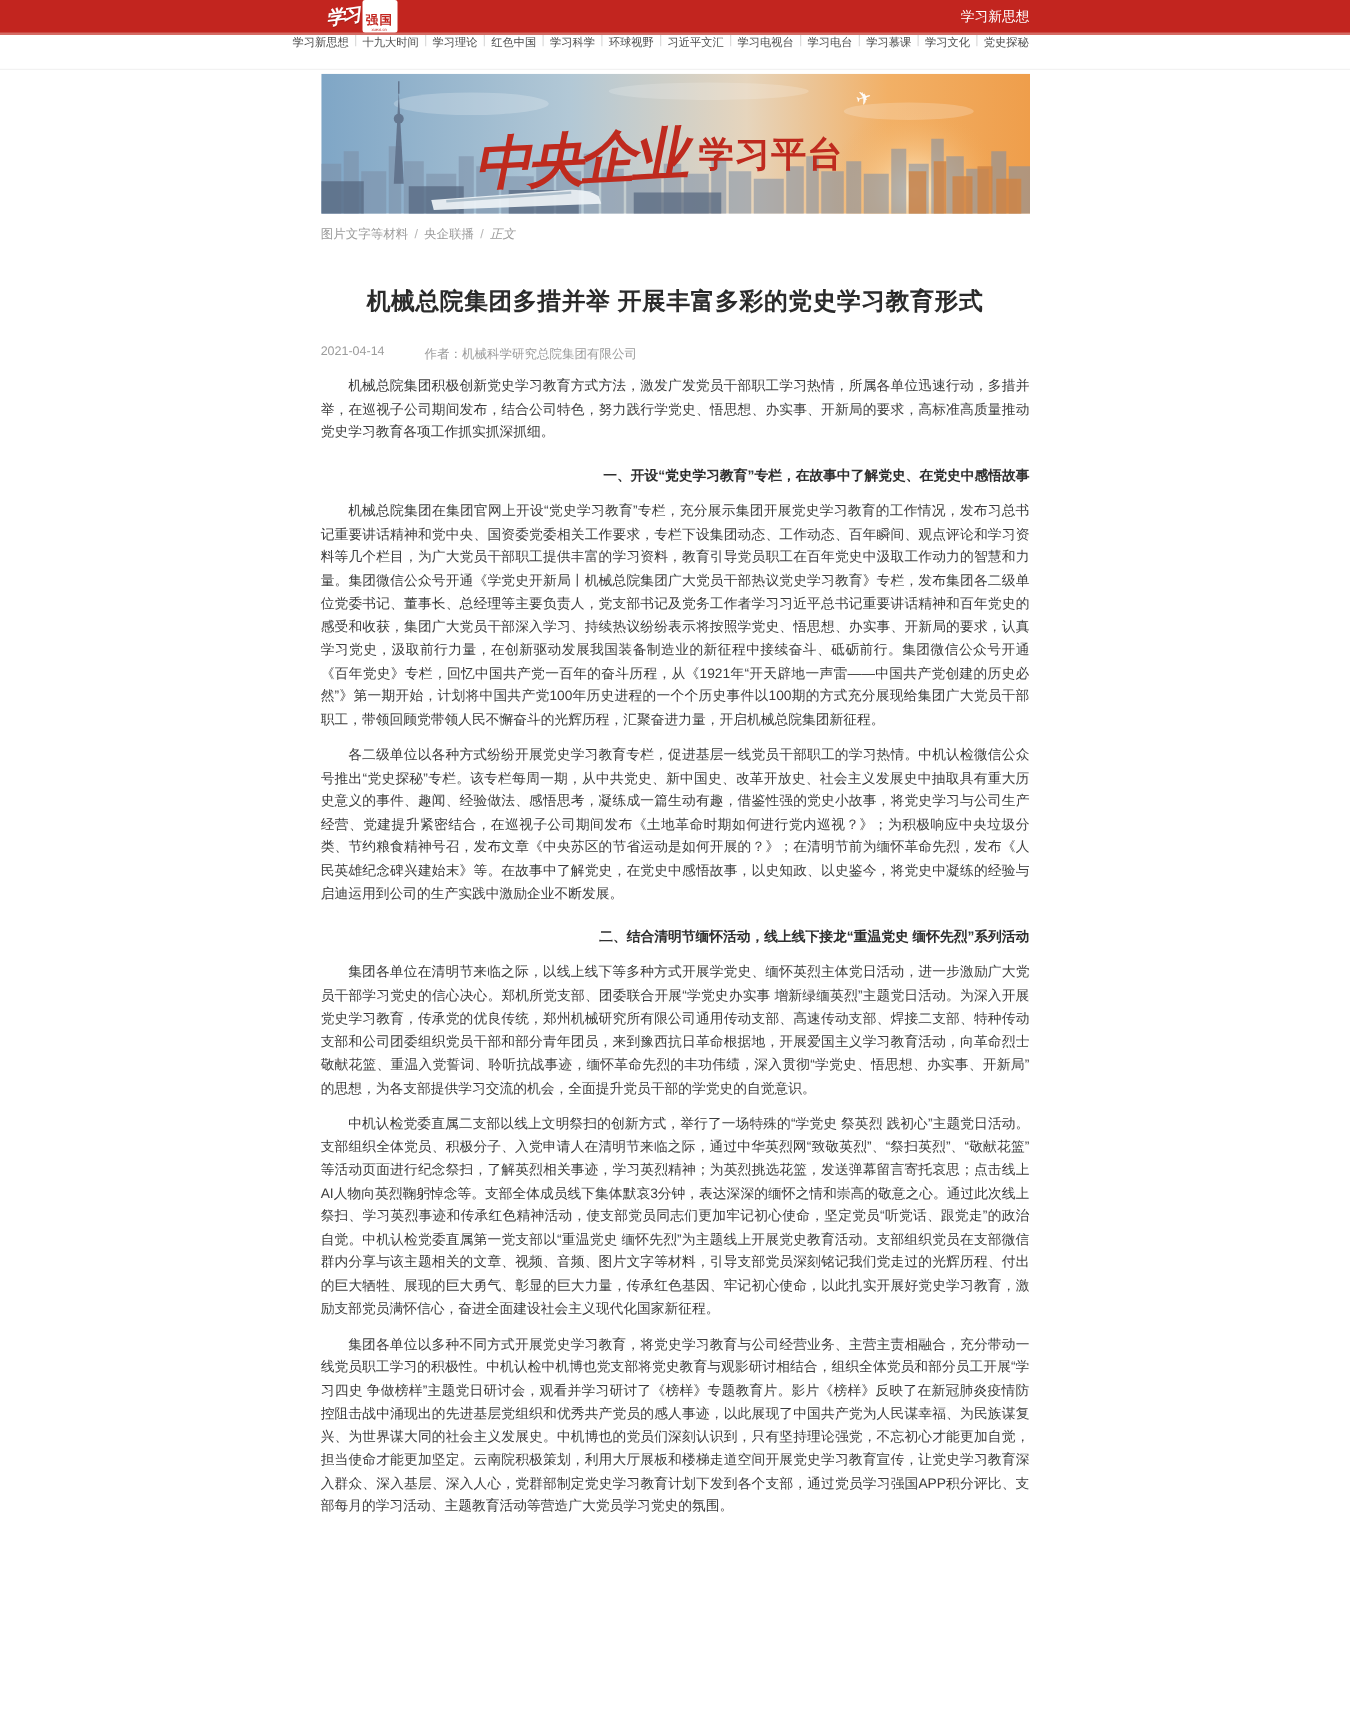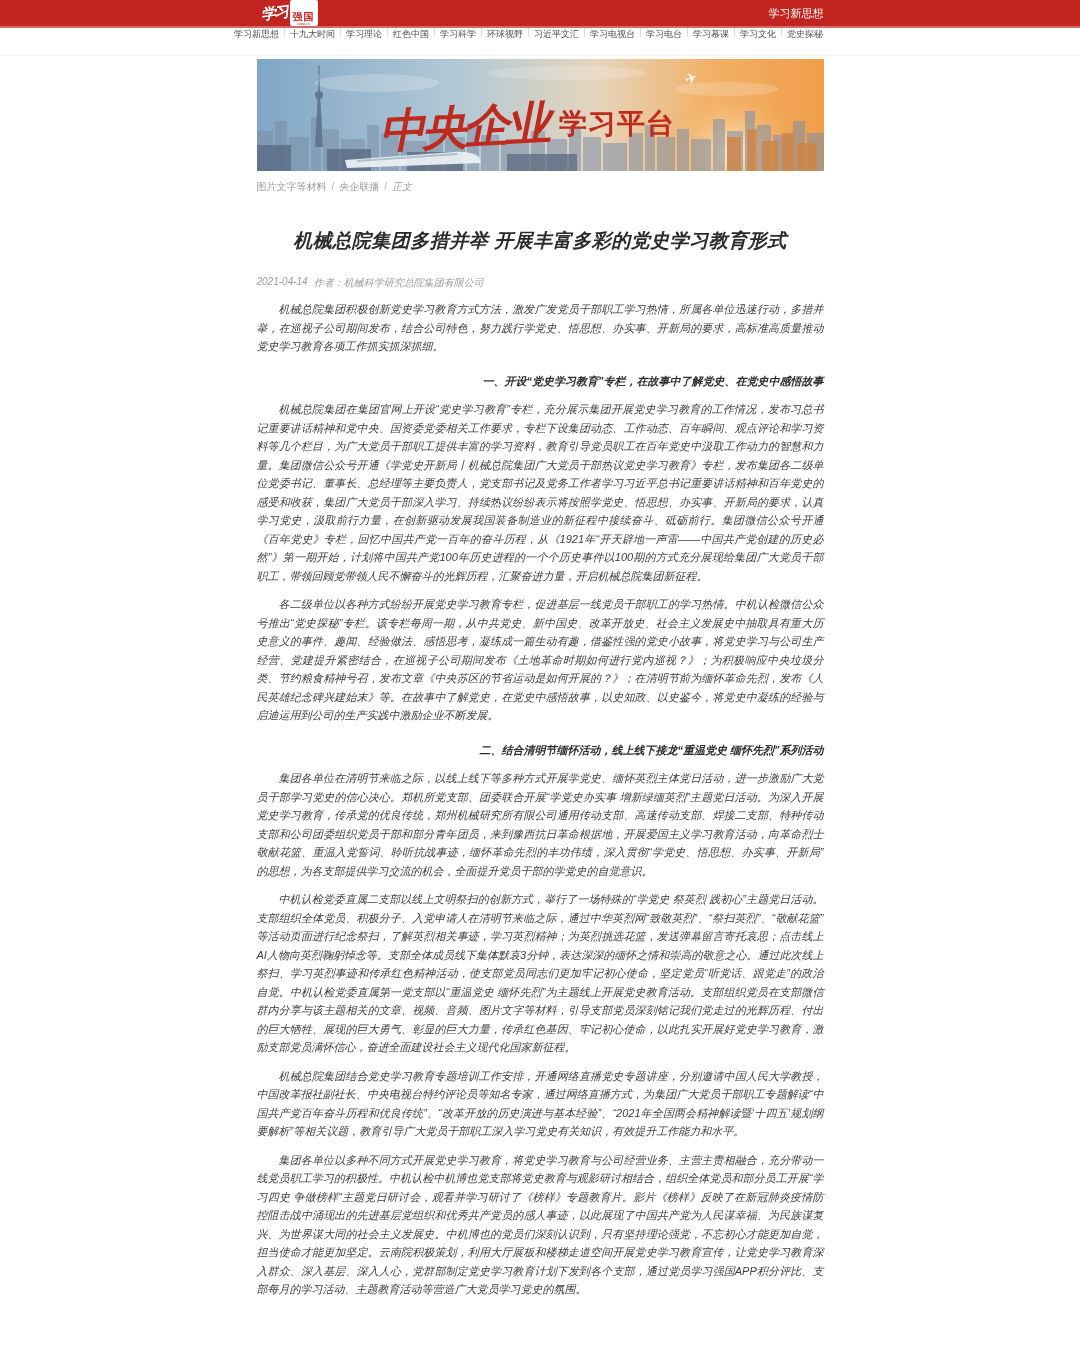--- a/index.html
+++ b/index.html
@@ -27,23 +27,23 @@
   .banner-wrap { width:567px; margin:3px auto 0; }
   .banner { display:block; width:567px; height:112px; }
 
   
   .breadcrumb { width:567px; margin:9px auto 0; font-size:10px; color:#9b9b9b; }
   .crumb { color:#9b9b9b; text-decoration:none; cursor:pointer; }
   .crumb-current { color:#9b9b9b;font-style:italic; }
   .crumb-sep { margin:0 5px; color:#b5b5b5; }
 
   
-  .article { width:567px; margin:0 auto;font-style:italic; }
+  .article { width:567px; margin:0 auto; }
   .article-title { margin-top:34px; text-align:center; font-size:19px; font-weight:bold; color:#2b2b2b; letter-spacing:.5px; }
-  .article-meta { margin-top:22px; font-size:10px; color:#9b9b9b; display:flex; gap:6px; }
+  .article-meta { margin-top:22px; font-size:10px; color:#9b9b9b; display:flex; gap:32px; }
   .article-body { margin-top:8px; }
   .article-body p.paragraph { font-size:11px; line-height:18.5px; color:#3c3c3c; text-indent:2em; text-align:justify; margin:10px 0; }
   .article-body h3.section-heading { font-size:11px; line-height:18.5px; color:#2e2e2e; font-weight:bold; text-indent:2em; margin:16px 0 10px;text-align:right; }
 </style>
 </head>
 <body>
 
 <div class="page">
 
   <div class="topbar">
@@ -184,18 +184,17 @@
       <span><span>作者：</span><span>机械科学研究总院集团有限公司</span></span>
     </div>
     <div class="article-body">
         <p class="paragraph">机械总院集团积极创新党史学习教育方式方法，激发广发党员干部职工学习热情，所属各单位迅速行动，多措并举，在巡视子公司期间发布，结合公司特色，努力践行学党史、悟思想、办实事、开新局的要求，高标准高质量推动党史学习教育各项工作抓实抓深抓细。</p>
         <h3 class="section-heading">一、开设“党史学习教育”专栏，在故事中了解党史、在党史中感悟故事</h3>
         <p class="paragraph">机械总院集团在集团官网上开设“党史学习教育”专栏，充分展示集团开展党史学习教育的工作情况，发布习总书记重要讲话精神和党中央、国资委党委相关工作要求，专栏下设集团动态、工作动态、百年瞬间、观点评论和学习资料等几个栏目，为广大党员干部职工提供丰富的学习资料，教育引导党员职工在百年党史中汲取工作动力的智慧和力量。集团微信公众号开通《学党史开新局丨机械总院集团广大党员干部热议党史学习教育》专栏，发布集团各二级单位党委书记、董事长、总经理等主要负责人，党支部书记及党务工作者学习习近平总书记重要讲话精神和百年党史的感受和收获，集团广大党员干部深入学习、持续热议纷纷表示将按照学党史、悟思想、办实事、开新局的要求，认真学习党史，汲取前行力量，在创新驱动发展我国装备制造业的新征程中接续奋斗、砥砺前行。集团微信公众号开通《百年党史》专栏，回忆中国共产党一百年的奋斗历程，从《1921年“开天辟地一声雷——中国共产党创建的历史必然”》第一期开始，计划将中国共产党100年历史进程的一个个历史事件以100期的方式充分展现给集团广大党员干部职工，带领回顾党带领人民不懈奋斗的光辉历程，汇聚奋进力量，开启机械总院集团新征程。</p>
         <p class="paragraph">各二级单位以各种方式纷纷开展党史学习教育专栏，促进基层一线党员干部职工的学习热情。中机认检微信公众号推出“党史探秘”专栏。该专栏每周一期，从中共党史、新中国史、改革开放史、社会主义发展史中抽取具有重大历史意义的事件、趣闻、经验做法、感悟思考，凝练成一篇生动有趣，借鉴性强的党史小故事，将党史学习与公司生产经营、党建提升紧密结合，在巡视子公司期间发布《土地革命时期如何进行党内巡视？》；为积极响应中央垃圾分类、节约粮食精神号召，发布文章《中央苏区的节省运动是如何开展的？》；在清明节前为缅怀革命先烈，发布《人民英雄纪念碑兴建始末》等。在故事中了解党史，在党史中感悟故事，以史知政、以史鉴今，将党史中凝练的经验与启迪运用到公司的生产实践中激励企业不断发展。</p>
         <h3 class="section-heading">二、结合清明节缅怀活动，线上线下接龙“重温党史 缅怀先烈”系列活动</h3>
         <p class="paragraph">集团各单位在清明节来临之际，以线上线下等多种方式开展学党史、缅怀英烈主体党日活动，进一步激励广大党员干部学习党史的信心决心。郑机所党支部、团委联合开展“学党史办实事 增新绿缅英烈”主题党日活动。为深入开展党史学习教育，传承党的优良传统，郑州机械研究所有限公司通用传动支部、高速传动支部、焊接二支部、特种传动支部和公司团委组织党员干部和部分青年团员，来到豫西抗日革命根据地，开展爱国主义学习教育活动，向革命烈士敬献花篮、重温入党誓词、聆听抗战事迹，缅怀革命先烈的丰功伟绩，深入贯彻“学党史、悟思想、办实事、开新局”的思想，为各支部提供学习交流的机会，全面提升党员干部的学党史的自觉意识。</p>
         <p class="paragraph">中机认检党委直属二支部以线上文明祭扫的创新方式，举行了一场特殊的“学党史 祭英烈 践初心”主题党日活动。支部组织全体党员、积极分子、入党申请人在清明节来临之际，通过中华英烈网“致敬英烈”、“祭扫英烈”、“敬献花篮”等活动页面进行纪念祭扫，了解英烈相关事迹，学习英烈精神；为英烈挑选花篮，发送弹幕留言寄托哀思；点击线上AI人物向英烈鞠躬悼念等。支部全体成员线下集体默哀3分钟，表达深深的缅怀之情和崇高的敬意之心。通过此次线上祭扫、学习英烈事迹和传承红色精神活动，使支部党员同志们更加牢记初心使命，坚定党员“听党话、跟党走”的政治自觉。中机认检党委直属第一党支部以“重温党史 缅怀先烈”为主题线上开展党史教育活动。支部组织党员在支部微信群内分享与该主题相关的文章、视频、音频、图片文字等材料，引导支部党员深刻铭记我们党走过的光辉历程、付出的巨大牺牲、展现的巨大勇气、彰显的巨大力量，传承红色基因、牢记初心使命，以此扎实开展好党史学习教育，激励支部党员满怀信心，奋进全面建设社会主义现代化国家新征程。</p>
-        <p class="paragraph">机械总院集团结合党史学习教育专题培训工作安排，开通网络直播党史专题讲座，分别邀请中国人民大学教授，中国改革报社副社长、中央电视台特约评论员等知名专家，通过网络直播方式，为集团广大党员干部职工专题解读“中国共产党百年奋斗历程和优良传统”、“改革开放的历史演进与基本经验”、“2021年全国两会精神解读暨‘十四五’规划纲要解析”等相关议题，教育引导广大党员干部职工深入学习党史有关知识，有效提升工作能力和水平。</p>
         <p class="paragraph">集团各单位以多种不同方式开展党史学习教育，将党史学习教育与公司经营业务、主营主责相融合，充分带动一线党员职工学习的积极性。中机认检中机博也党支部将党史教育与观影研讨相结合，组织全体党员和部分员工开展“学习四史 争做榜样”主题党日研讨会，观看并学习研讨了《榜样》专题教育片。影片《榜样》反映了在新冠肺炎疫情防控阻击战中涌现出的先进基层党组织和优秀共产党员的感人事迹，以此展现了中国共产党为人民谋幸福、为民族谋复兴、为世界谋大同的社会主义发展史。中机博也的党员们深刻认识到，只有坚持理论强党，不忘初心才能更加自觉，担当使命才能更加坚定。云南院积极策划，利用大厅展板和楼梯走道空间开展党史学习教育宣传，让党史学习教育深入群众、深入基层、深入人心，党群部制定党史学习教育计划下发到各个支部，通过党员学习强国APP积分评比、支部每月的学习活动、主题教育活动等营造广大党员学习党史的氛围。</p>
       </div>
   </div>
 
 </div>
 
 </body></html>

